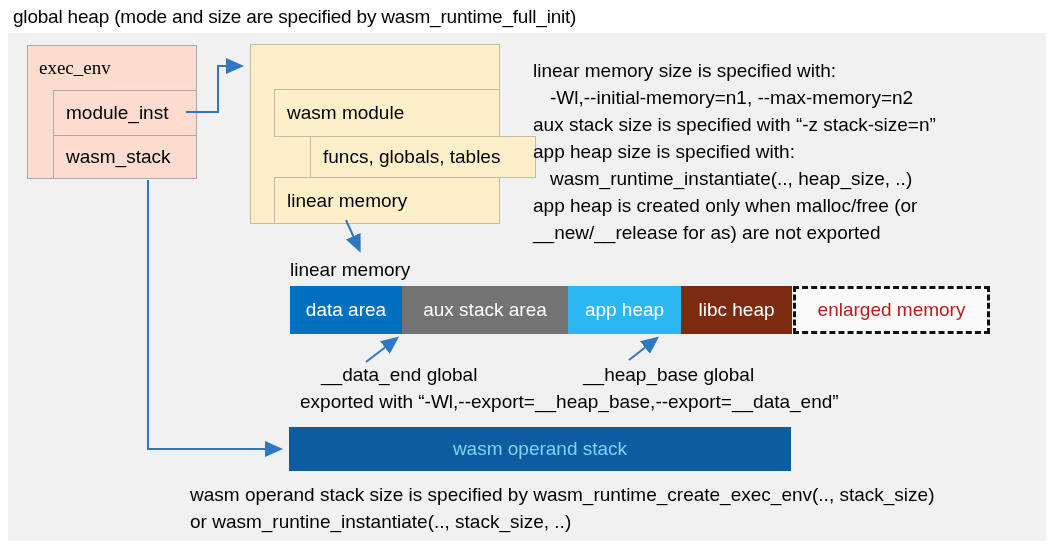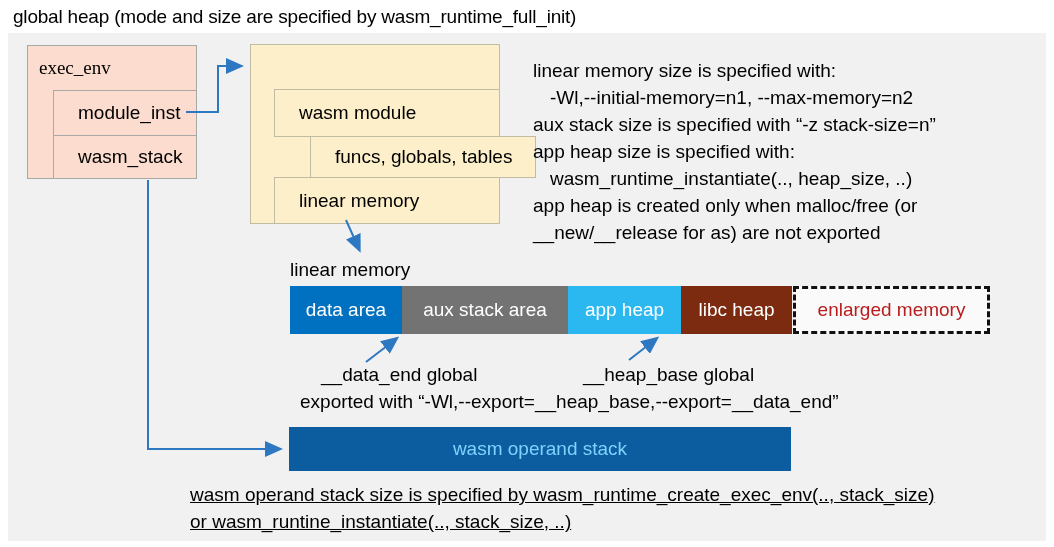--- a/index.html
+++ b/index.html
@@ -34,21 +34,21 @@
   #connectors { left: 0; top: 0; width: 1054px; height: 547px; pointer-events: none; }
 
   
   .struct-outer { border: 1px solid #A9A9A9; }
   .pink { background: #FBDCCE; }
   .cream { background: #FCEFC9; }
   .cream-border { border-color: #C2BCA4; }
   .struct-row {
     border: 1px solid #A9A9A9;
     display: flex; align-items: center;
-    padding-left: 24px;
+    padding-left: 12px;
   }
   .struct-row.cream { border-color: #C2BCA4; }
   .struct-head {
     display: flex; align-items: center;
     padding-left: 12px;
     font-family: Liberation Serif, serif;
   }
 
   
   .seg {
@@ -71,21 +71,21 @@
   .notes div { line-height: 27px; white-space: nowrap; }
   .notes .indent { padding-left: 17px; }
 
   #operand-bar {
     left: 289px; top: 427px;
     width: 502px; height: 44px;
     background: #0C5CA0;
     color: #7dd3fc;
     display: flex; align-items: center; justify-content: center;
   }
-  #operand-caption div { line-height: 27px; white-space: nowrap; text-decoration: underline; }
+  #operand-caption div { line-height: 27px; white-space: nowrap; }
 </style>
 </head>
 <body>
 
 <div id="canvas">
 
   <div id="title" class="abs">global heap (mode and size are specified by wasm_runtime_full_init)</div>
 
   <div id="panel" class="abs"></div>
 

